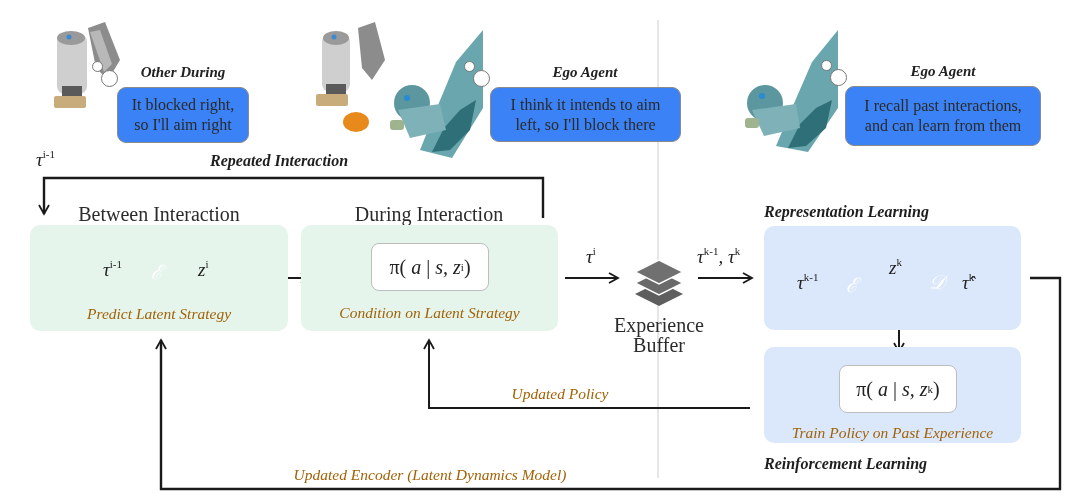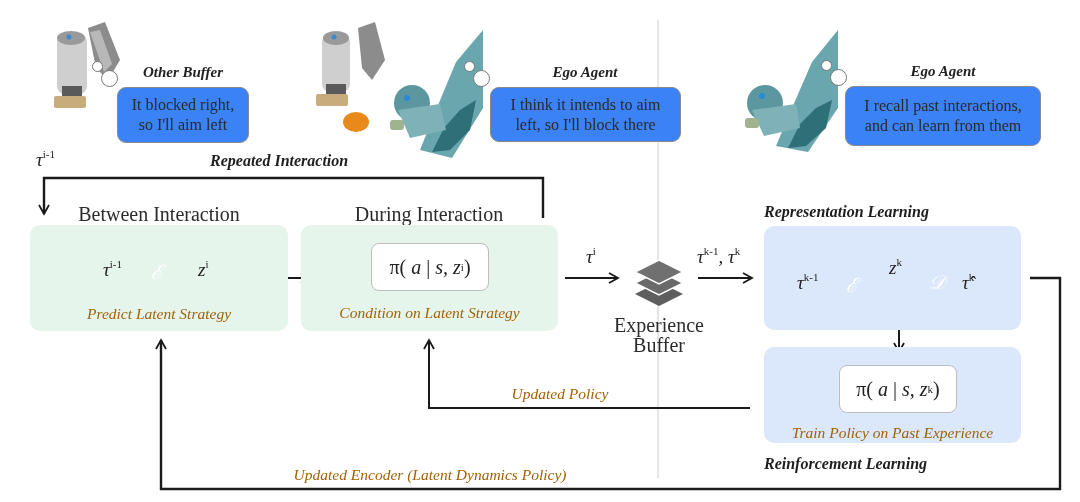--- a/index.html
+++ b/index.html
@@ -97,27 +97,27 @@
   </g>
 </svg>
 
 <div class="thought" style="left:92px;top:61px;width:11px;height:11px;"></div>
 <div class="thought" style="left:101px;top:70px;width:17px;height:17px;"></div>
 <div class="thought" style="left:464px;top:61px;width:11px;height:11px;"></div>
 <div class="thought" style="left:473px;top:70px;width:17px;height:17px;"></div>
 <div class="thought" style="left:821px;top:60px;width:11px;height:11px;"></div>
 <div class="thought" style="left:830px;top:69px;width:17px;height:17px;"></div>
 
-<div class="agent-label" style="left:117px;top:64px;width:132px;">Other Buffer</div>
+<div class="agent-label" style="left:117px;top:64px;width:132px;">Other During</div>
 <div class="agent-label" style="left:490px;top:64px;width:190px;">Ego Agent</div>
 <div class="agent-label" style="left:845px;top:63px;width:196px;">Ego Agent</div>
 
 <div class="bubble" style="left:117px;top:87px;width:132px;height:56px;">
   <span>It blocked right,</span>
-  <span>so I'll aim left</span>
+  <span>so I'll aim right</span>
 </div>
 <div class="bubble" style="left:490px;top:87px;width:191px;height:55px;">
   <span>I think it intends to aim</span>
   <span>left, so I'll block there</span>
 </div>
 <div class="bubble" style="left:845px;top:86px;width:196px;height:60px;">
   <span>I recall past interactions,</span>
   <span>and can learn from them</span>
 </div>
 
@@ -154,13 +154,13 @@
 <div class="math" style="left:962px;top:271px;"><span>τ̂</span><sup>k</sup></div>
 
 <div class="panel blue" style="left:764px;top:347px;width:257px;height:96px;"></div>
 <div class="policy" style="left:839px;top:365px;width:118px;height:48px;">
   <span>π(</span>&nbsp;<span class="i">a</span>&nbsp;<span>|</span>&nbsp;<span class="i">s,</span>&nbsp;<span class="i">z</span><sup>k</sup><span>)</span>
 </div>
 <div class="caption" style="left:764px;top:424px;width:257px;">Train Policy on Past Experience</div>
 <div class="heading-bi" style="left:764px;top:455px;width:257px;">Reinforcement Learning</div>
 
 <div class="caption" style="left:480px;top:385px;width:160px;">Updated Policy</div>
-<div class="caption" style="left:280px;top:466px;width:300px;">Updated Encoder (Latent Dynamics Policy)</div>
+<div class="caption" style="left:280px;top:466px;width:300px;">Updated Encoder (Latent Dynamics Model)</div>
 
 </body></html>

